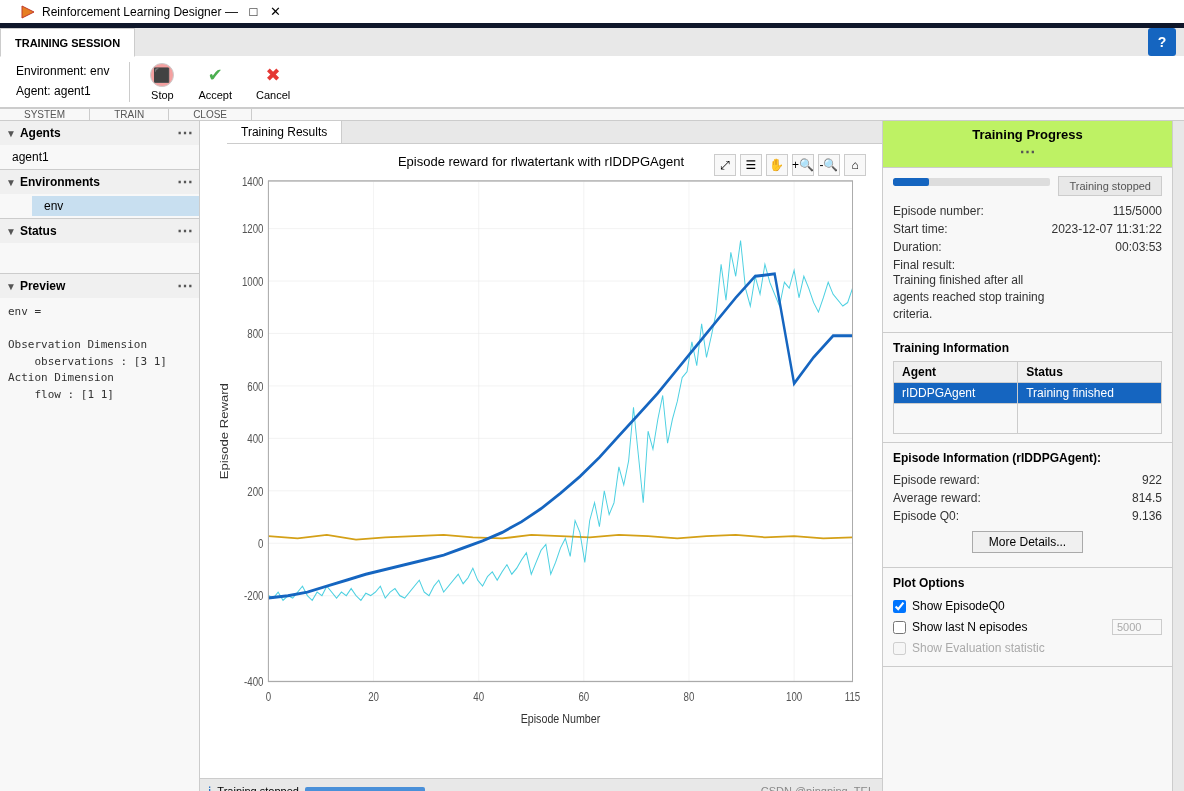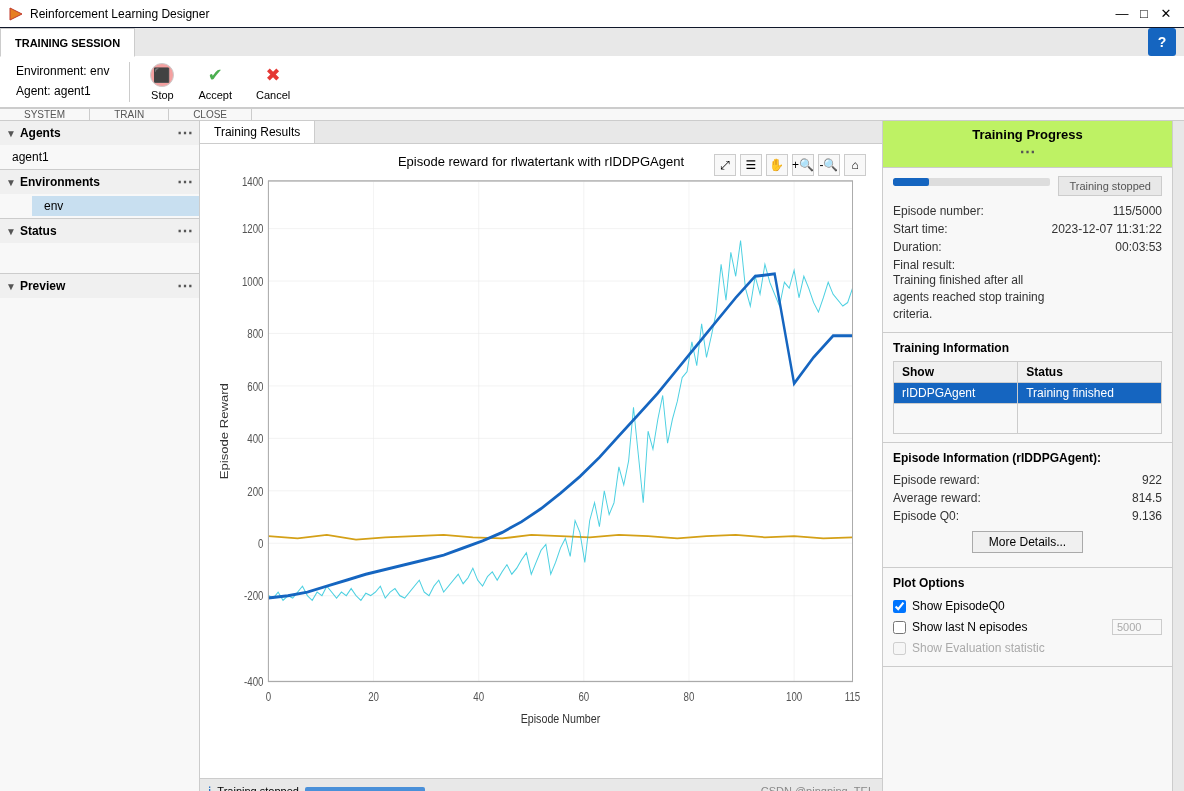--- a/index.html
+++ b/index.html
@@ -1,25 +1,25 @@
 <!DOCTYPE html>
 <html><head>
   <meta charset="utf-8">
   <style>
     * { box-sizing: border-box; margin: 0; padding: 0; }
     body { font-family: 'Segoe UI', Arial, sans-serif; font-size: 12px; background: #f0f0f0; width: 1184px; height: 791px; overflow: hidden; }
 
     
     .title-bar {
       background: #fff;
-      border-bottom: 1px solid #0f172a;
+      border-bottom: 5px solid #0f172a;
       display: flex;
       align-items: center;
-      justify-content: space-between;
-      padding: 4px 8px;
+      justify-content: flex-start;
+      padding: 4px 20px;
       height: 28px;
     }
     .title-bar-left { display: flex; align-items: center; gap: 6px; font-size: 12px; }
     .title-bar-logo { width: 16px; height: 16px; }
     .title-bar-controls { display: flex; gap: 2px; }
     .title-bar-btn {
       width: 20px; height: 20px;
       border: none; background: transparent;
       cursor: pointer; font-size: 13px;
       display: flex; align-items: center; justify-content: center;
@@ -160,20 +160,21 @@
       flex: 1;
       display: flex;
       flex-direction: column;
       background: #fff;
     }
     .results-tab-bar {
       background: #e8e8e8;
       border-bottom: 1px solid #ccc;
       display: flex;
       align-items: center;
+      margin-left: 27px;
     }
     .results-tab {
       padding: 4px 14px;
       font-size: 12px;
       border-right: 1px solid #ccc;
       cursor: pointer;
       background: #d0d8e0;
     }
     .results-tab.active {
       background: #fff;
@@ -459,20 +460,26 @@
         <span class="menu-dots">⋯</span>
       </div>
       <div class="panel-section-content" style="min-height:30px;"></div>
     </div>
     <div class="panel-section" style="flex:1;">
       <div class="panel-section-header">
         <span class="chevron">▼</span>
         <span>Preview</span>
         <span class="menu-dots">⋯</span>
       </div>
+      <div class="preview-content" style="white-space:pre;">env =
+
+Observation Dimension
+    observations : [3 1]
+Action Dimension
+    flow : [1 1]</div>
     </div>
   </div>
 
   <div class="center-panel">
     <div class="results-tab-bar">
       <div class="results-tab active">Training Results</div>
     </div>
     <div class="chart-area">
       <div class="chart-title">Episode reward for rlwatertank with rIDDPGAgent</div>
       <div class="chart-toolbar">
@@ -599,21 +606,21 @@
           <span class="info-label">Final result:</span>
           <span class="final-result-text">Training finished after all agents reached stop training criteria.</span>
         </div>
       </div>
 
       <div class="training-info-section">
         <div class="section-title">Training Information</div>
         <table class="info-table">
           <thead>
             <tr>
-              <th>Show</th>
+              <th>Agent</th>
               <th>Status</th>
             </tr>
           </thead>
           <tbody>
             <tr class="highlighted">
               <td>rIDDPGAgent</td>
               <td>Training finished</td>
             </tr>
             <tr>
               <td style="height:30px;"></td>

